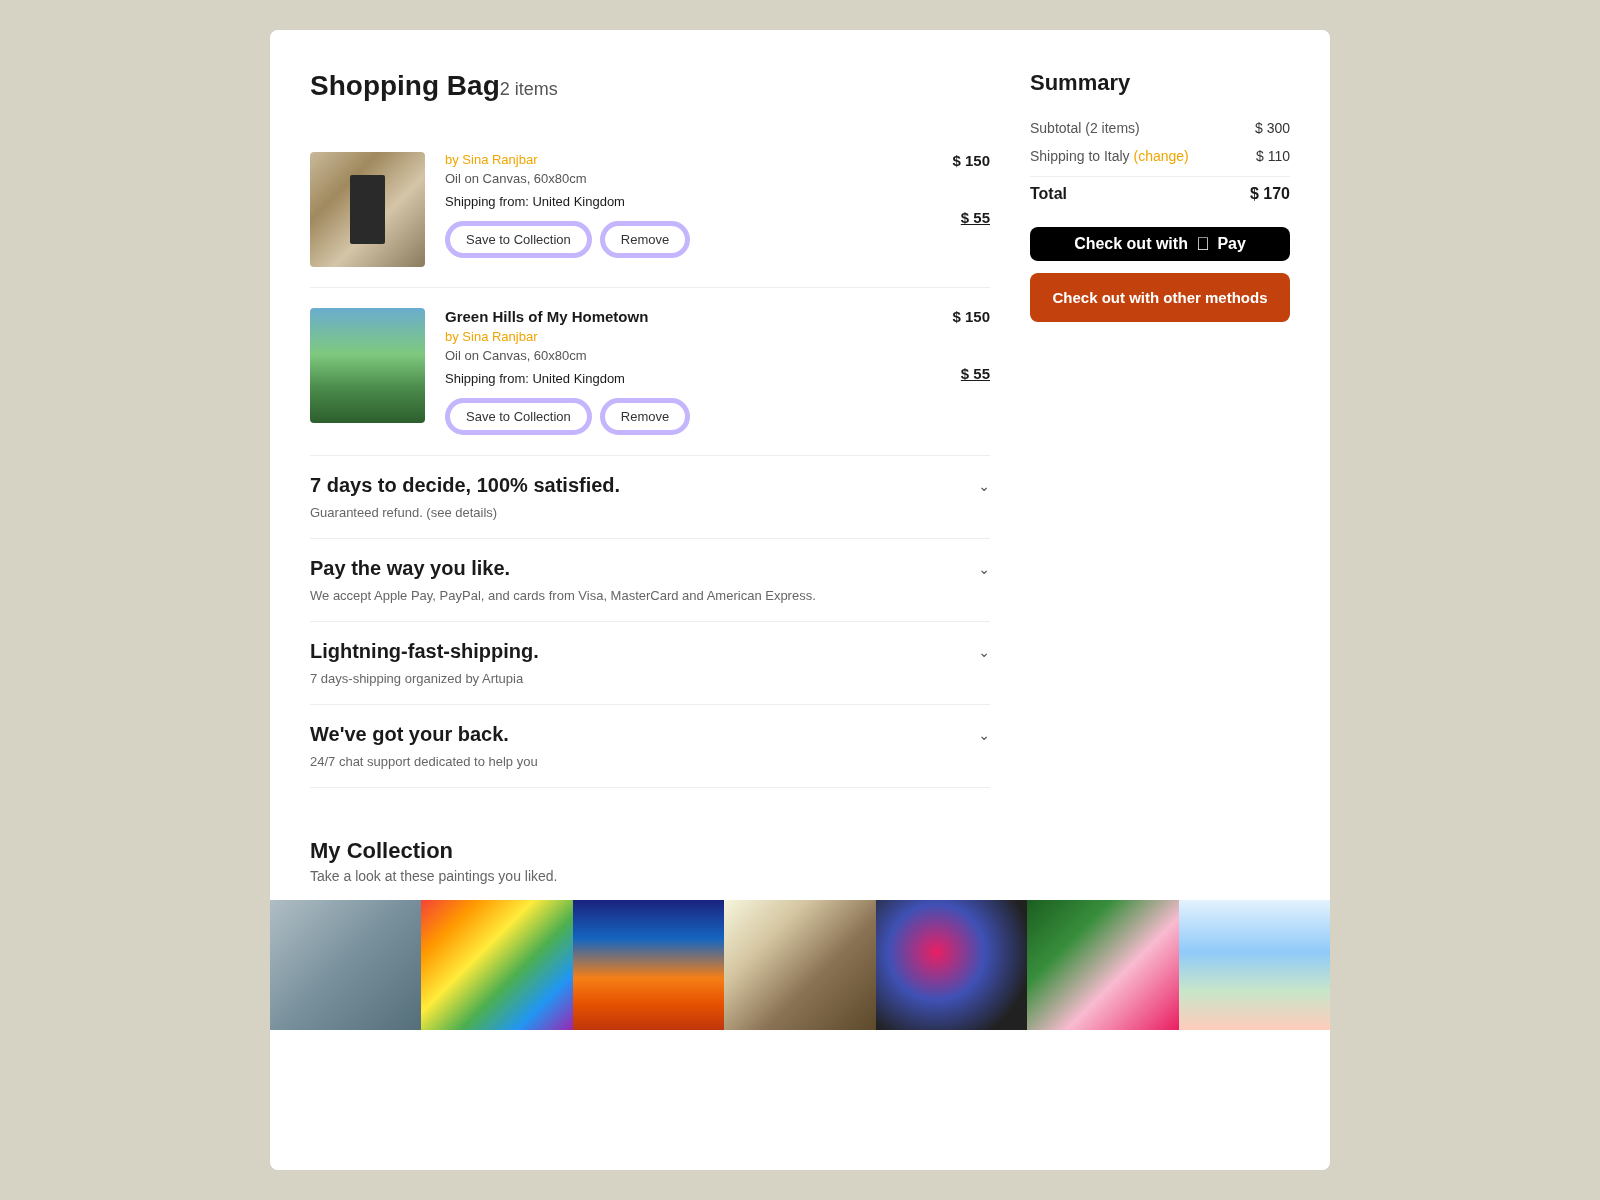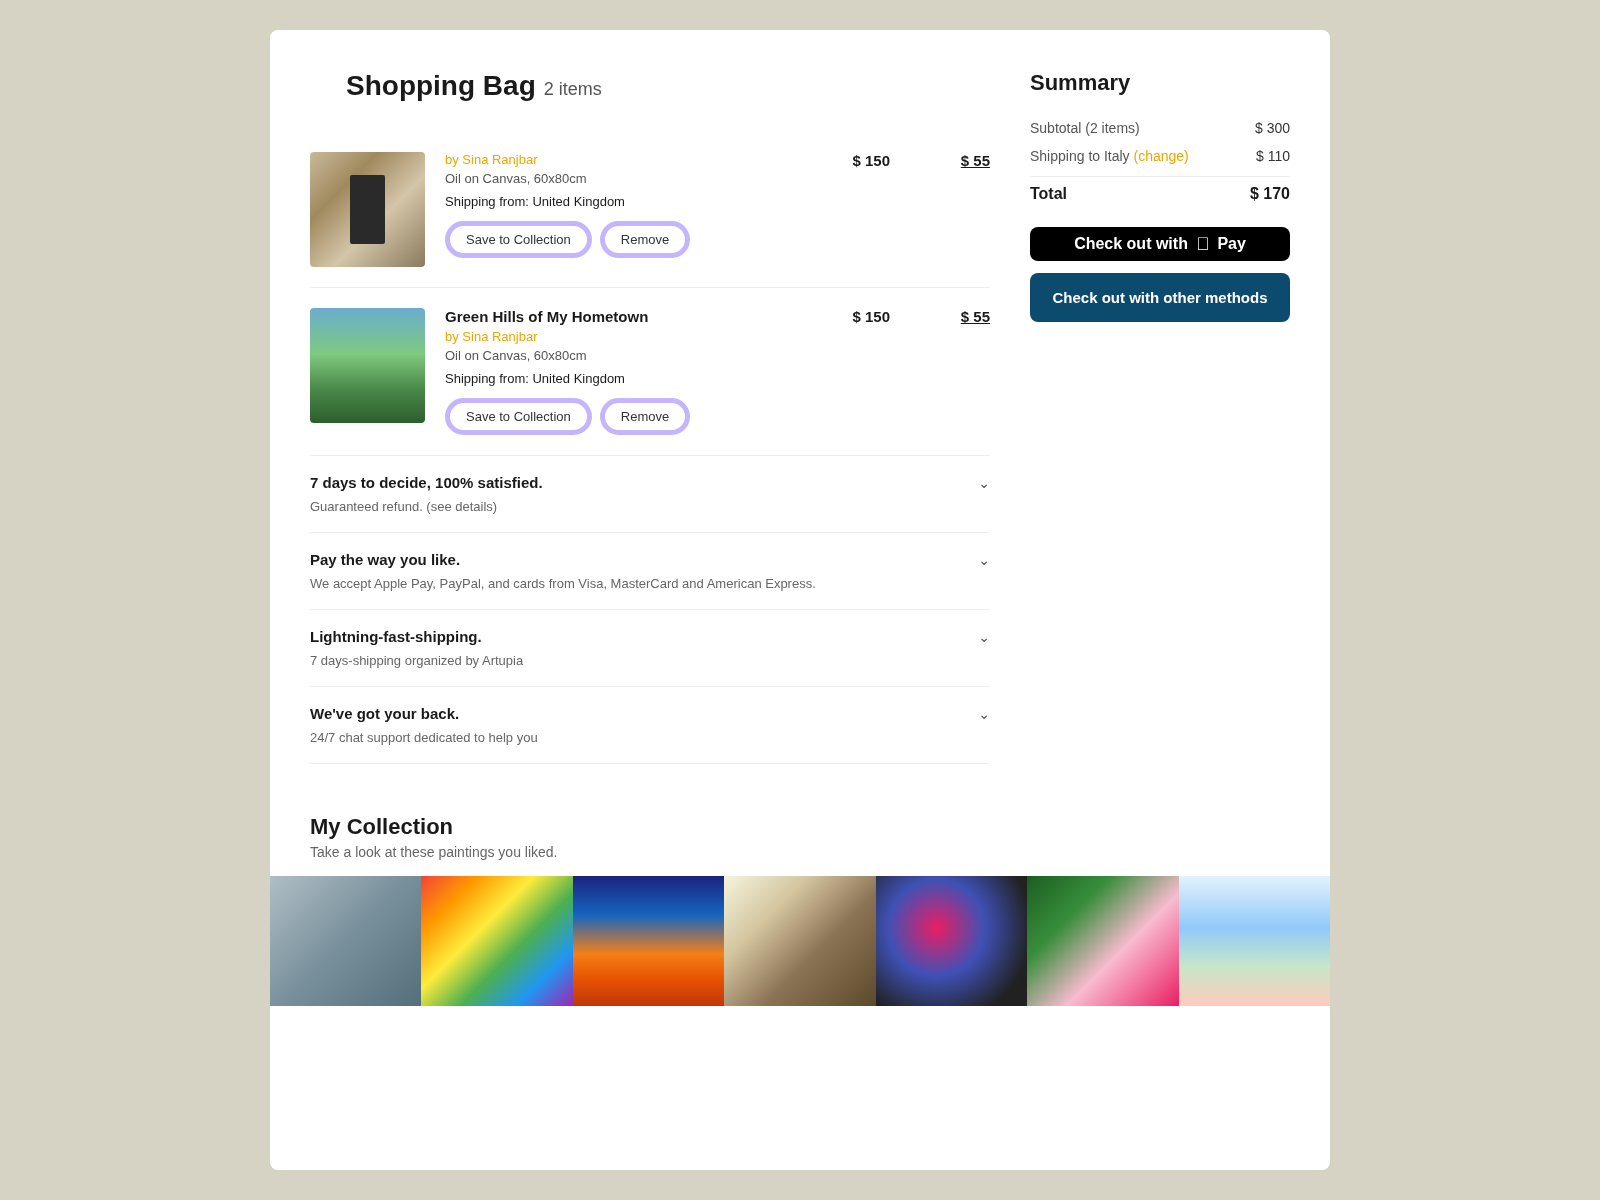--- a/index.html
+++ b/index.html
@@ -25,23 +25,22 @@
     .left-column {
       flex: 1;
     }
     .right-column {
       width: 260px;
       flex-shrink: 0;
     }
     .page-header {
       display: flex;
       align-items: baseline;
-      gap: 8px;
+      gap: 0;
       margin-bottom: 30px;
-      margin-left: 36px;
     }
     .page-title {
       font-size: 28px;
       font-weight: 700;
       color: #1a1a1a;
     }
     .item-count {
       font-size: 18px;
       color: #555;
     }
@@ -133,38 +132,38 @@
     .item-price-col {
       font-size: 15px;
       font-weight: 600;
       color: #1a1a1a;
       min-width: 60px;
       text-align: right;
       flex-shrink: 0;
     }
     .item-right {
       display: flex;
-      flex-direction: row;
+      flex-direction: column;
       align-items: flex-end;
       justify-content: flex-start;
       gap: 40px;
     }
     
     .accordion-section {
       border-bottom: 1px solid #eee;
       padding: 18px 0;
     }
     .accordion-header {
       display: flex;
       justify-content: space-between;
       align-items: center;
       cursor: pointer;
     }
     .accordion-title {
-      font-size: 15px;
+      font-size: 20px;
       font-weight: 600;
       color: #1a1a1a;
     }
     .accordion-content {
       font-size: 13px;
       color: #666;
       margin-top: 8px;
     }
     .chevron-icon {
       font-size: 14px;
@@ -220,21 +219,21 @@
       justify-content: center;
       gap: 8px;
       margin-bottom: 12px;
     }
     .apple-logo {
       font-size: 18px;
       line-height: 1;
     }
     .btn-other-methods {
       width: 100%;
-      background: #0c4a6e;
+      background: #c2410c;
       color: #fff;
       border: none;
       border-radius: 8px;
       padding: 16px;
       font-size: 15px;
       font-weight: 600;
       cursor: pointer;
     }
     
     .collection-section {

